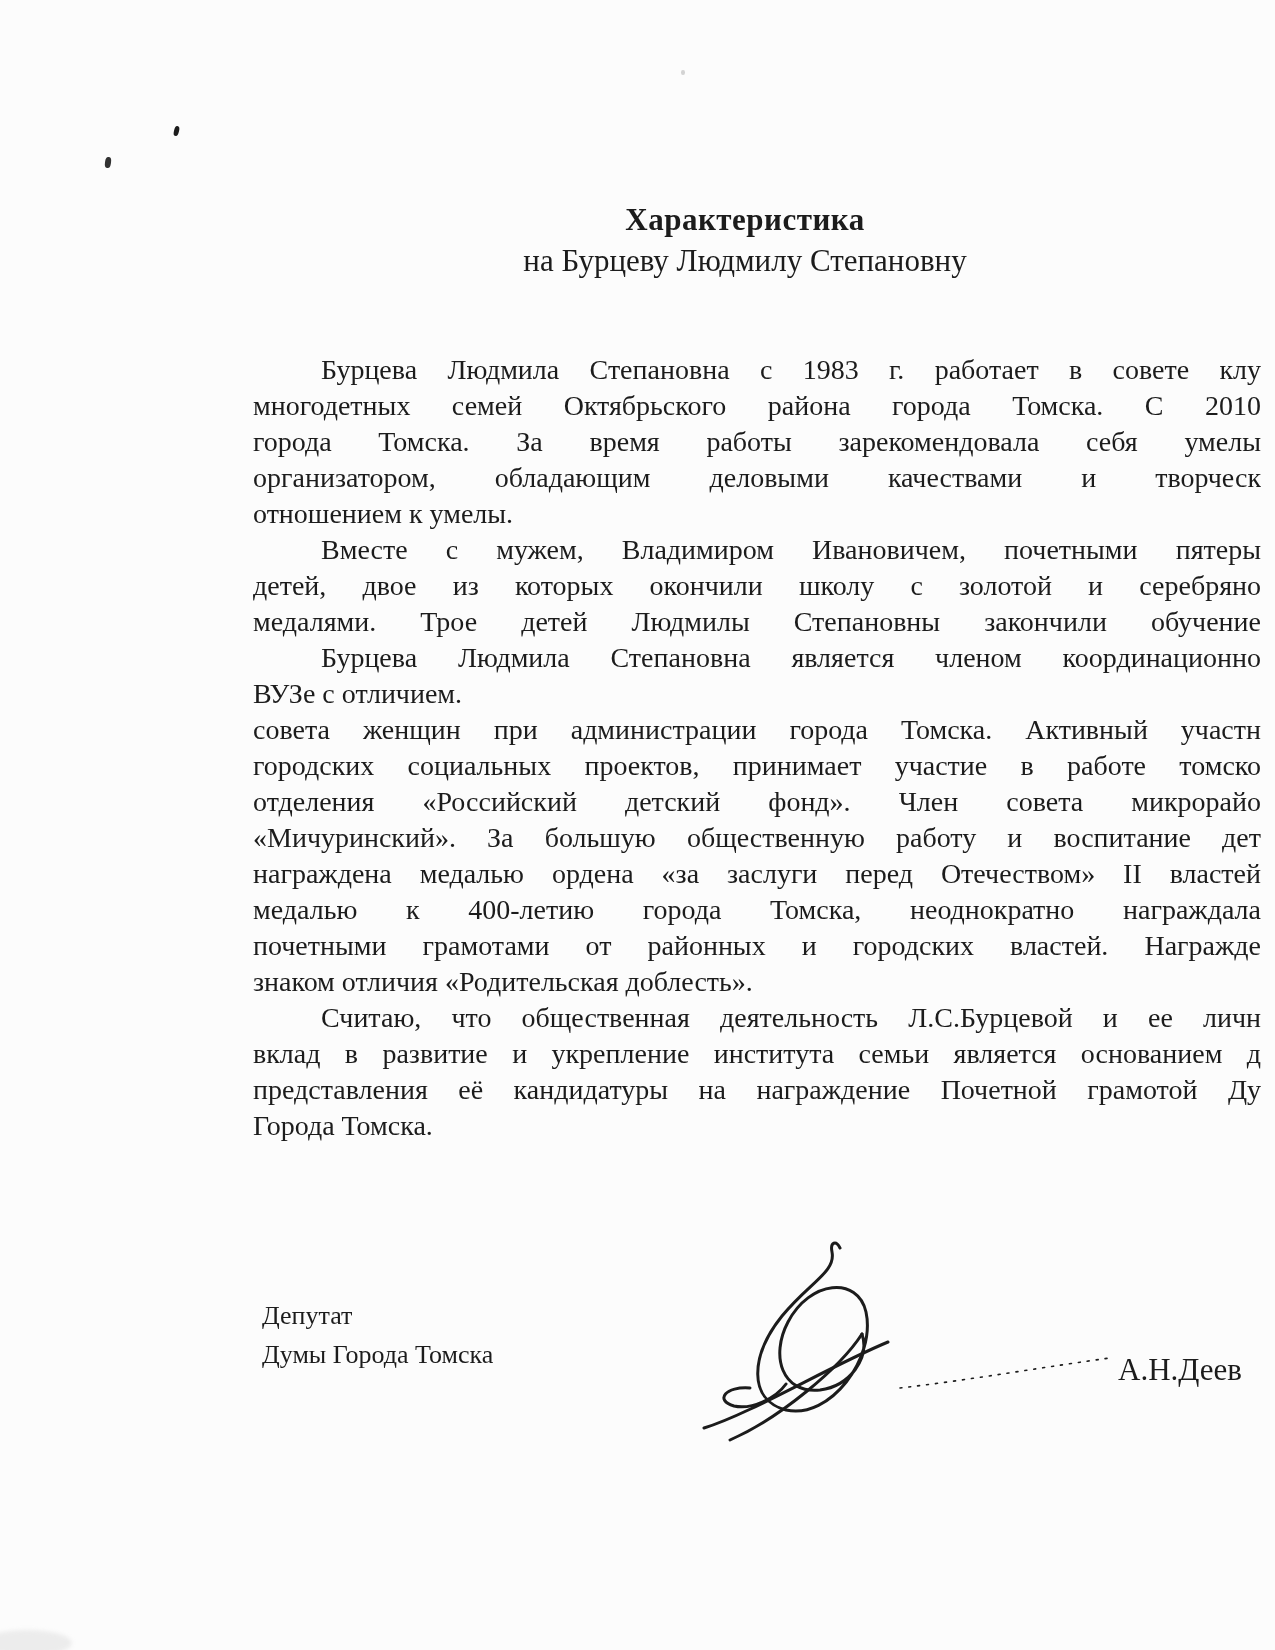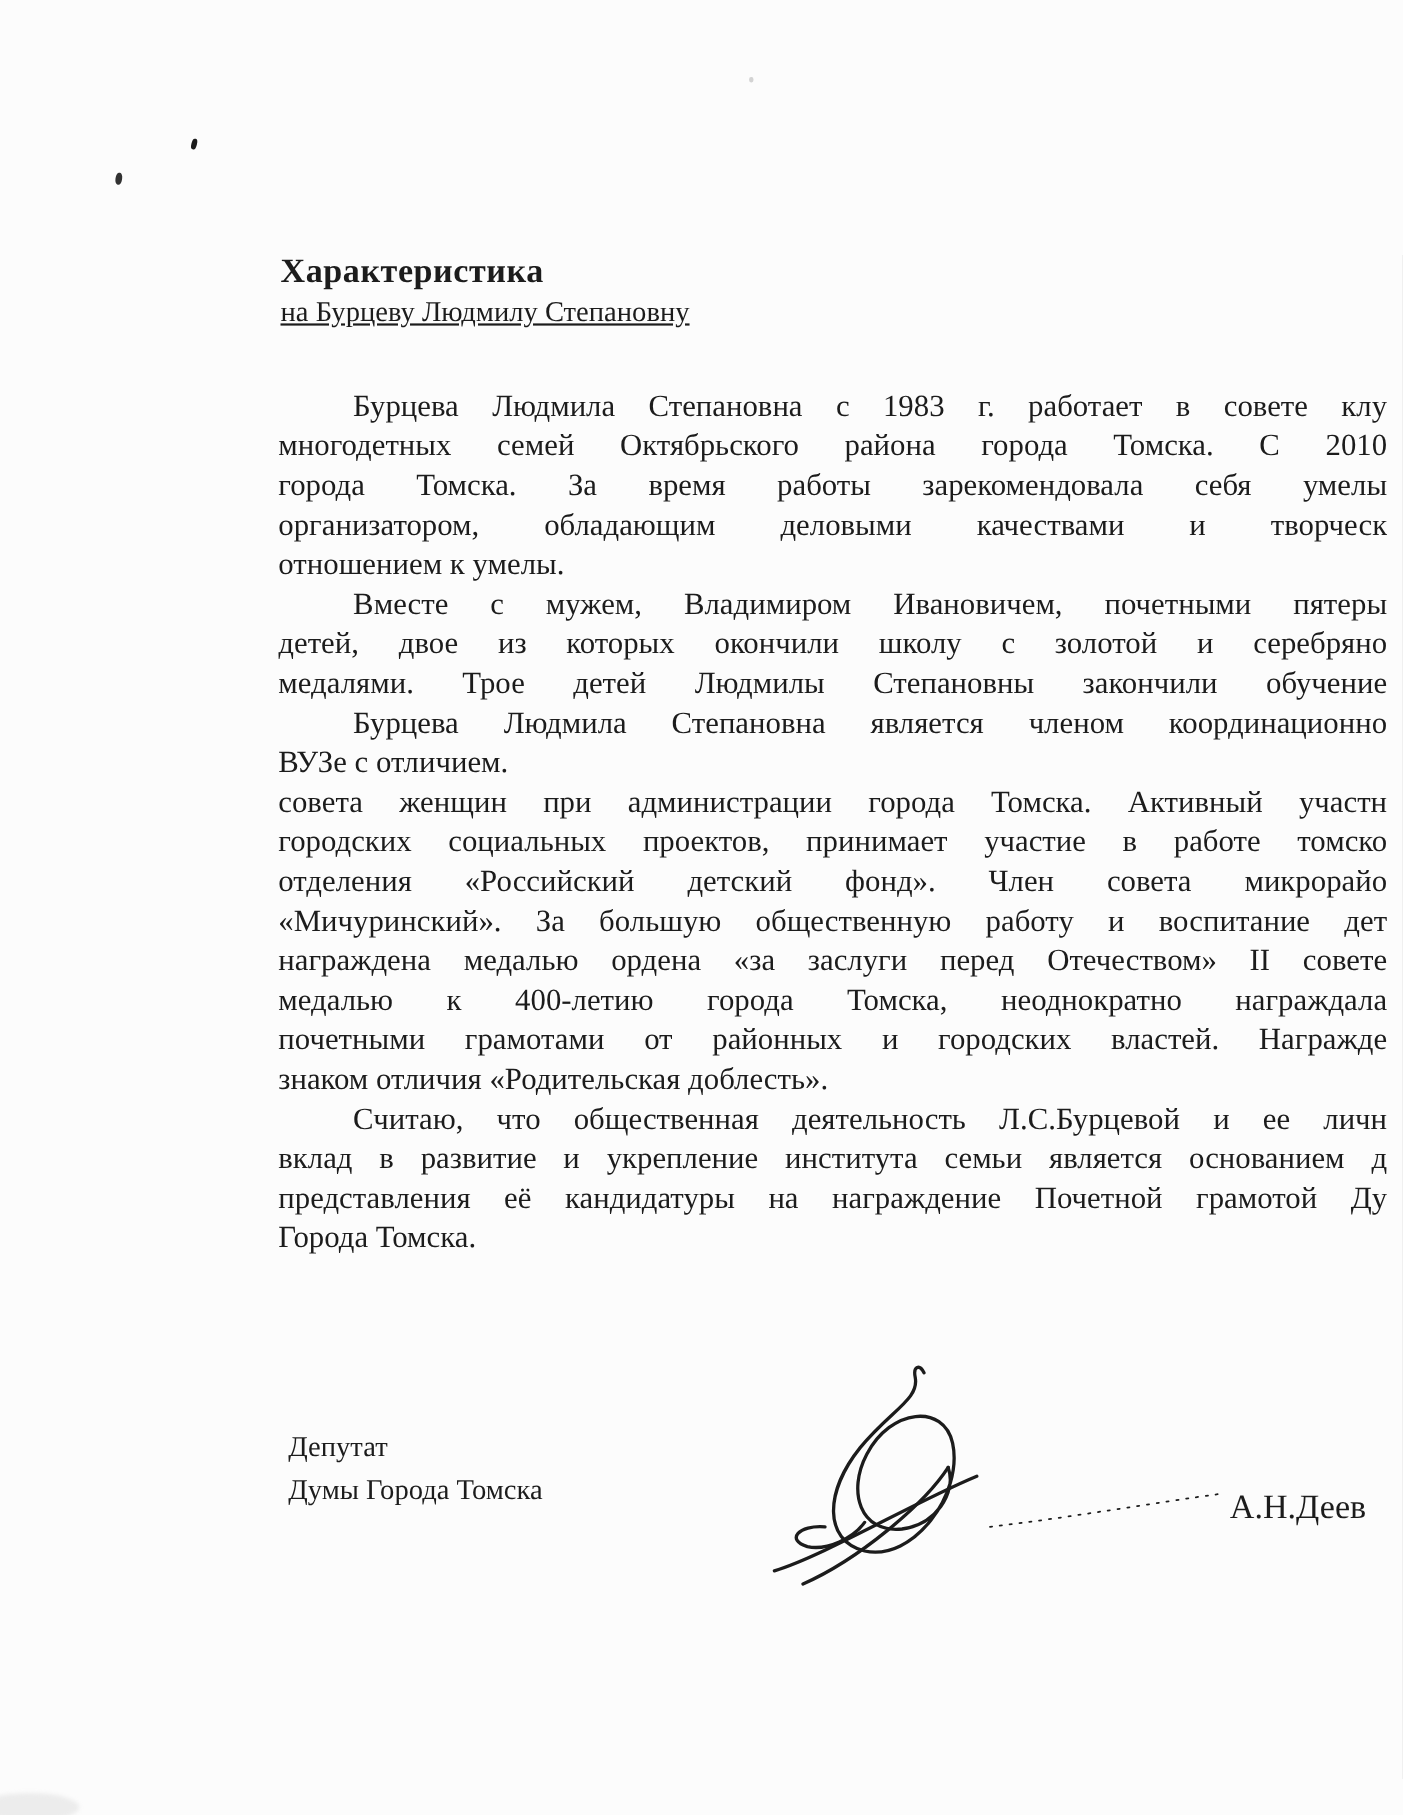--- a/index.html
+++ b/index.html
@@ -13,23 +13,23 @@
     color:#1c1c1c;
   }
   
   .speck { position:absolute; background:#1c1c1c; border-radius:45%; }
   .speck-1 { left:174px; top:126px; width:5px; height:10px; transform:rotate(14deg); }
   .speck-2 { left:105px; top:157px; width:6px; height:11px; transform:rotate(8deg); opacity:.9; }
   .speck-3 { left:681px; top:70px; width:4px; height:5px; opacity:.18; }
   .corner-smudge { position:absolute; left:-18px; top:1630px; width:90px; height:26px;
                    background:#cfcfcf; opacity:.35; border-radius:50%; filter:blur(2px); }
 
-  .doc-title { position:absolute; left:255px; top:228px; width:980px; }
+  .doc-title { position:absolute; left:255px; top:202px; width:980px; text-align:center; }
   .doc-title .t1 { font-size:31px; font-weight:bold; letter-spacing:.5px; }
-  .doc-title .t2 { font-size:26px; font-weight:normal; margin-top:5px;text-decoration:underline; }
+  .doc-title .t2 { font-size:31px; font-weight:normal; margin-top:5px; }
 
   .body-text { position:absolute; left:253px; top:352px; width:1008px; font-size:28px; line-height:36px; }
   .line { max-height:36px; overflow:hidden; }
   .line.justify { text-align:justify; text-align-last:justify; }
   .line.left { text-align:left; text-align-last:left; }
   .line.indent { text-indent:68px; }
 
   .sig-role { position:absolute; left:262px; top:1296px; font-size:26px; line-height:39px; }
   .sig-name { position:absolute; left:1118px; top:1352px; font-size:31px; }
   .sig-svg  { position:absolute; left:690px; top:1238px; pointer-events:none; }
@@ -58,21 +58,21 @@
       <div class="line left">отношением к умелы.</div>
       <div class="line justify indent">Вместе с мужем, Владимиром Ивановичем, почетными пятеры</div>
       <div class="line justify">детей, двое из которых окончили школу с золотой и серебряно</div>
       <div class="line justify">медалями. Трое детей Людмилы Степановны закончили обучение</div>
       <div class="line justify indent">Бурцева Людмила Степановна является членом координационно</div>
       <div class="line left">ВУЗе с отличием.</div>
       <div class="line justify">совета женщин при администрации города Томска. Активный участн</div>
       <div class="line justify">городских социальных проектов, принимает участие в работе томско</div>
       <div class="line justify">отделения «Российский детский фонд». Член совета микрорайо</div>
       <div class="line justify">«Мичуринский». За большую общественную работу и воспитание дет</div>
-      <div class="line justify">награждена медалью ордена «за заслуги перед Отечеством» II совете</div>
+      <div class="line justify">награждена медалью ордена «за заслуги перед Отечеством» II властей</div>
       <div class="line justify">медалью к 400-летию города Томска, неоднократно награждала</div>
       <div class="line justify">почетными грамотами от районных и городских властей. Награжде</div>
       <div class="line left">знаком отличия «Родительская доблесть».</div>
       <div class="line justify indent">Считаю, что общественная деятельность Л.С.Бурцевой и ее личн</div>
       <div class="line justify">вклад в развитие и укрепление института семьи является основанием д</div>
       <div class="line justify">представления её кандидатуры на награждение Почетной грамотой Ду</div>
       <div class="line left">Города Томска.</div>
     </div>
 
   <div class="sig-role">

